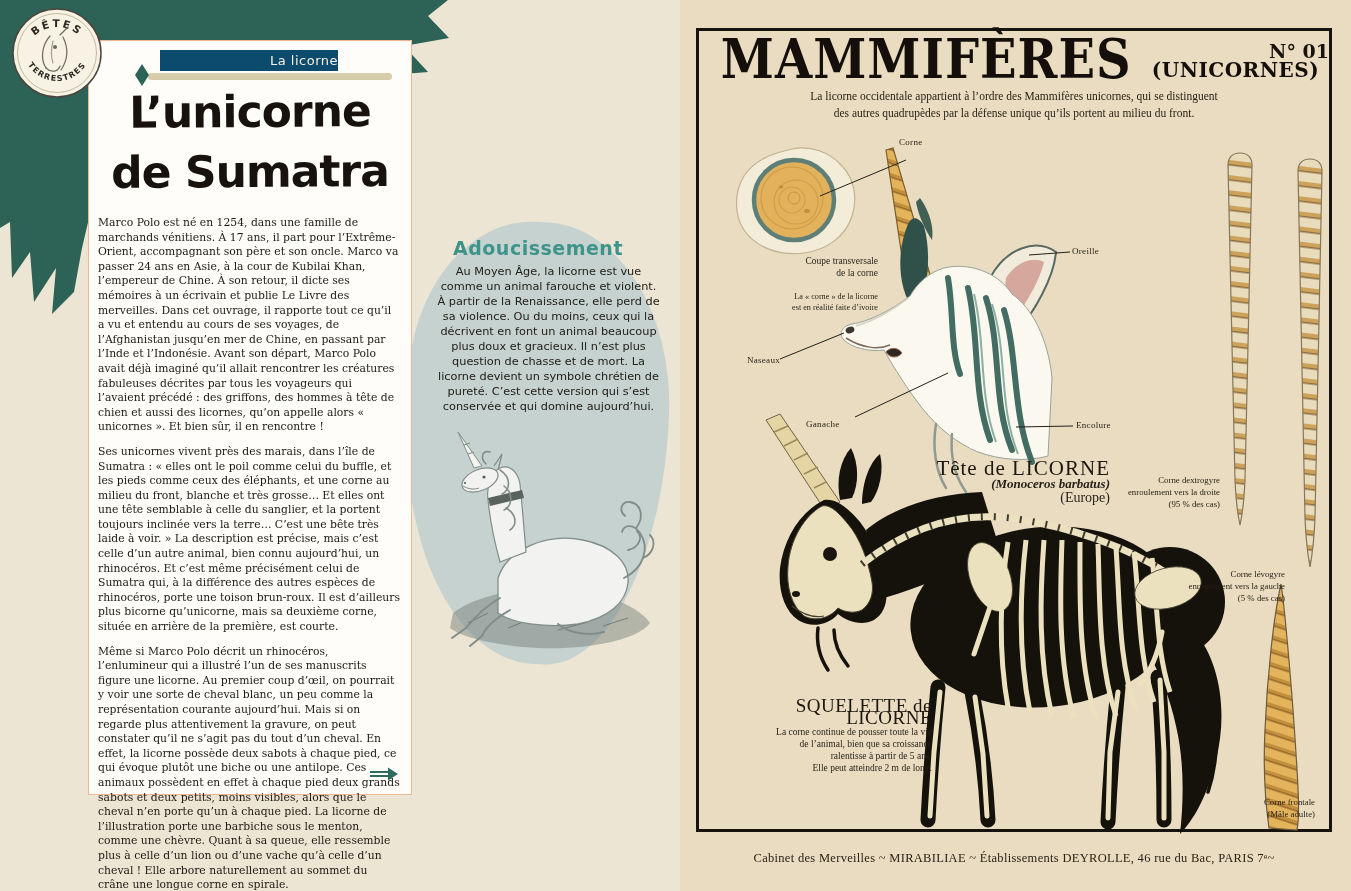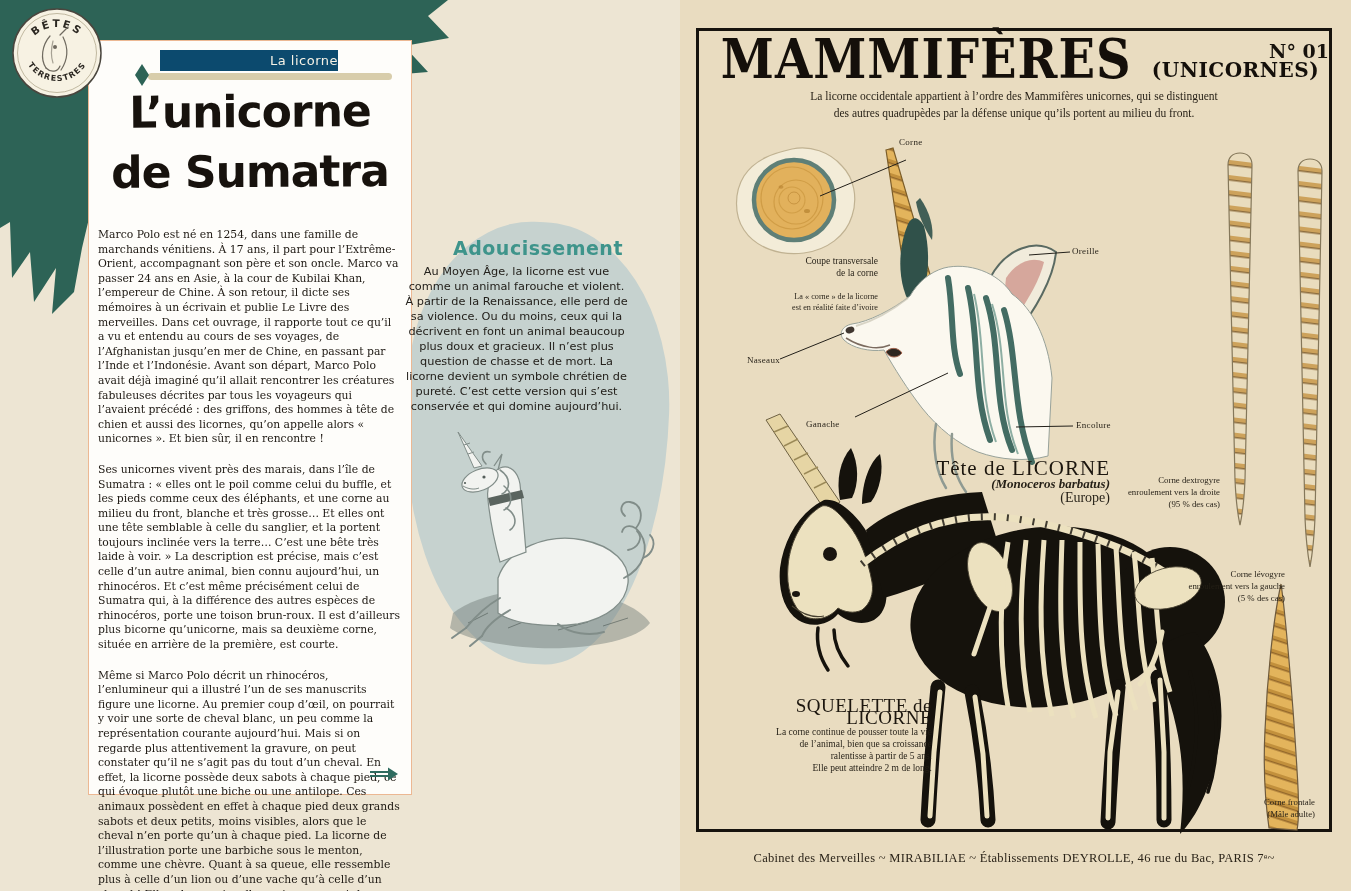--- a/index.html
+++ b/index.html
@@ -10,27 +10,27 @@
   .card{position:absolute;left:88px;top:40px;width:324px;height:755px;background:#fefdfa;border:1.5px solid #ecb893;box-sizing:border-box;z-index:3;}
   .kicker{position:absolute;left:153px;top:50px;width:178px;height:21px;background:#0c4a6e;color:#f6f2e6;
     font-family:"DejaVu Sans",sans-serif;font-size:13px;line-height:21px;text-align:right;letter-spacing:.5px;z-index:4;margin-left:7px;}
   .rule{position:absolute;left:148px;top:73px;width:244px;height:7px;background:#d8cdab;border-radius:4px;z-index:4;}
   .diamond{position:absolute;left:135px;top:64px;width:14px;height:22px;background:#2d6356;
     clip-path:polygon(50% 0,100% 50%,50% 100%,0 50%);z-index:5;}
   .btitle{position:absolute;left:88px;width:324px;text-align:center;font-family:"DejaVu Sans",sans-serif;
     font-weight:900;font-size:44px;letter-spacing:-1px;color:#17120d;z-index:4;transform:rotate(-.4deg);}
   .bodytext{position:absolute;left:98px;top:212px;width:303px;z-index:4;font-family:"DejaVu Serif",serif;
     font-size:10.8px;line-height:14.6px;color:#1d1812;}
-  .bodytext p{margin:16px 0 10px 0;}
+  .bodytext p{margin:4px 0 10px 0;}
   
   .noteblob{position:absolute;left:406px;top:222px;width:262px;height:442px;background:#c6d2cf;
     border-radius:48% 52% 46% 54% / 38% 44% 60% 56%;transform:rotate(2deg);z-index:2;}
   .notetitle{position:absolute;left:428px;top:237px;width:220px;text-align:center;z-index:4;
     font-family:"DejaVu Sans",sans-serif;font-weight:bold;font-size:19px;letter-spacing:.5px;color:#3e948b;}
-  .notebody{position:absolute;left:404px;top:264px;width:225px;text-align:center;z-index:4;
+  .notebody{position:absolute;left:436px;top:264px;width:225px;text-align:center;z-index:4;
     font-family:"DejaVu Sans",sans-serif;font-size:11.3px;line-height:15px;color:#23201b;}
   
   .rpage{position:absolute;left:680px;top:0;width:671px;height:891px;background:#e9dcc0;z-index:1;}
   .frame{position:absolute;left:16px;top:28px;width:636px;height:804px;border:3px solid #17130e;box-sizing:border-box;}
   .ptitle-row{position:absolute;left:60px;top:34px;width:560px;display:flex;justify-content:center;align-items:flex-end;}
   .ptitle{font-family:"DejaVu Serif",serif;font-weight:bold;font-size:48px;letter-spacing:1px;color:#140f0a;
     transform:scaleY(1.12);transform-origin:bottom;}
   .ptitle-suffix{font-family:"DejaVu Serif",serif;font-weight:bold;font-size:20px;color:#140f0a;margin-left:20px;padding-bottom:8px;letter-spacing:.5px;}
   .pnum{position:absolute;right:22px;top:40px;font-family:"DejaVu Serif",serif;font-weight:bold;font-size:19px;color:#17120c;}
   .intro{position:absolute;left:16px;width:636px;text-align:center;font-size:11.5px;color:#241e14;line-height:17px;}

